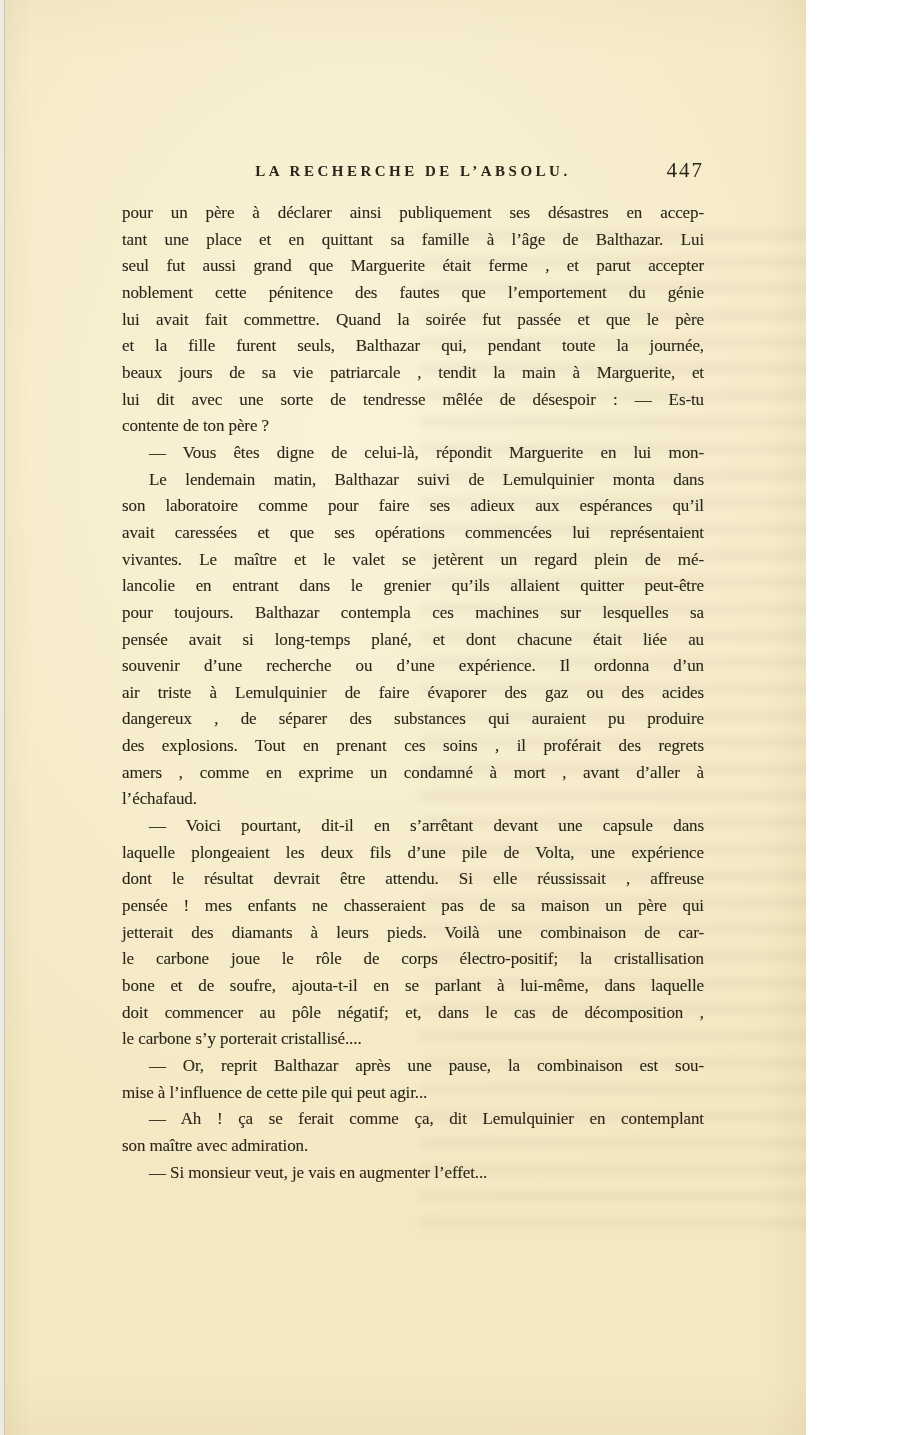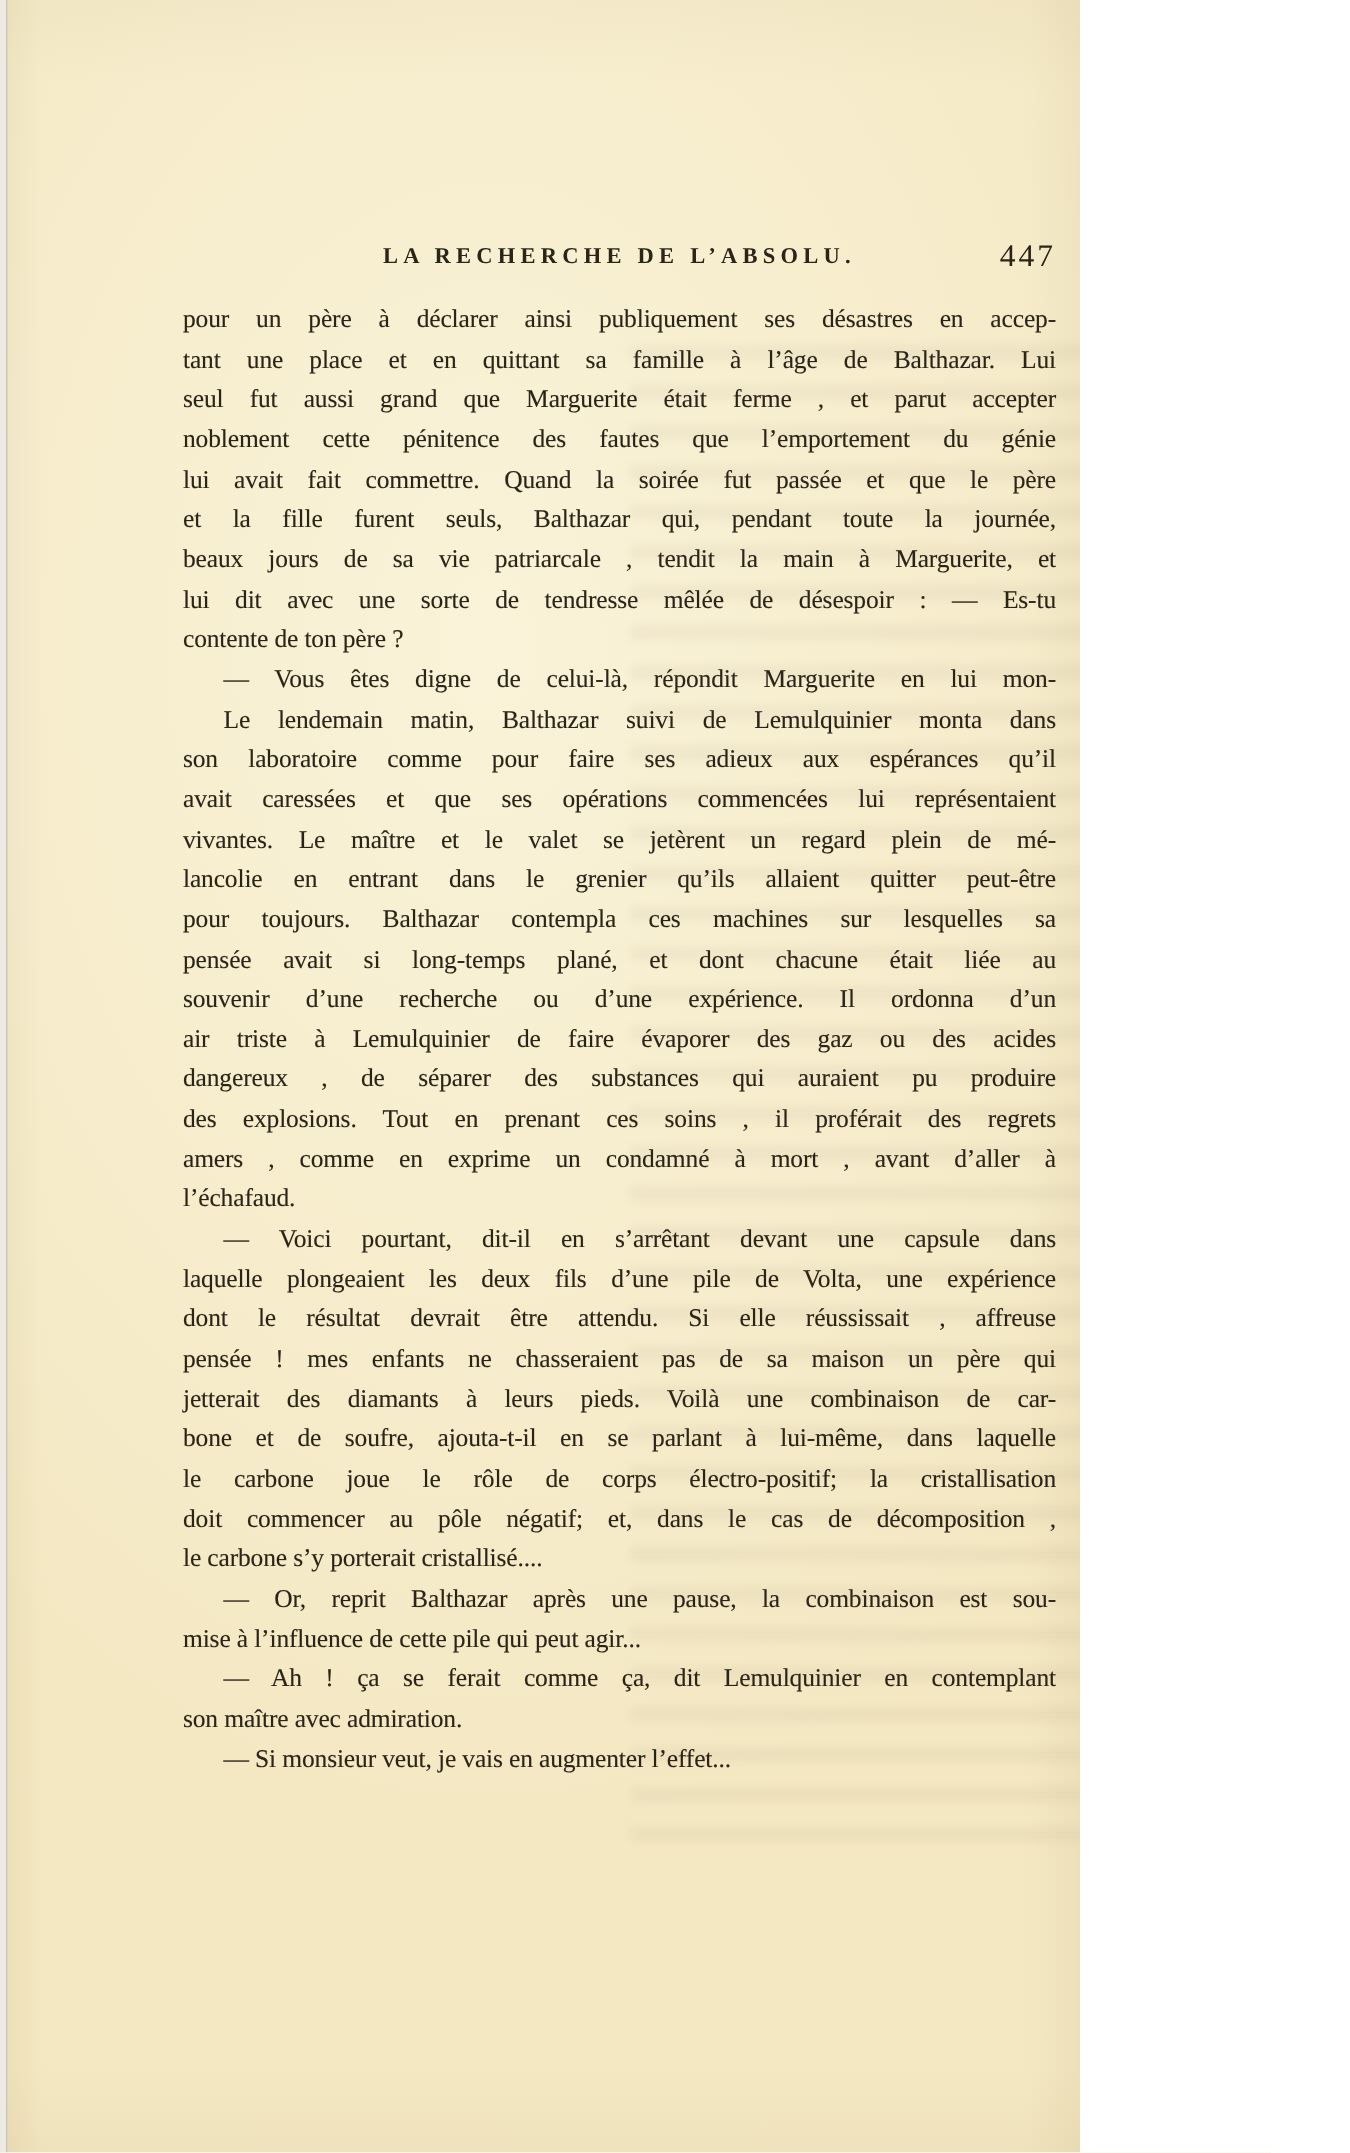--- a/index.html
+++ b/index.html
@@ -4,21 +4,21 @@
 <style>
   :root {
     --paper: #f4e8c2;
     --ink: #2b2419;
     --edge: #eceae3;
   }
   html, body { margin: 0; padding: 0; background: #ffffff; }
 
   .page {
     position: relative;
-    width: 720px;
+    width: 806px;
     height: 1435px;
     background: var(--paper);
     overflow: hidden;
     font-family: "Liberation Serif", "DejaVu Serif", serif;
   }
 
   
   .paper-tone {
     position: absolute; inset: 0; pointer-events: none;
     background:
@@ -117,22 +117,22 @@
           <div class="line">des explosions. Tout en prenant ces soins , il proférait des regrets</div>
           <div class="line">amers , comme en exprime un condamné à mort , avant d’aller à</div>
           <div class="line last">l’échafaud.</div>
         </div>
         <div class="para indent">
           <div class="line">— Voici pourtant, dit-il en s’arrêtant devant une capsule dans</div>
           <div class="line">laquelle plongeaient les deux fils d’une pile de Volta, une expérience</div>
           <div class="line">dont le résultat devrait être attendu. Si elle réussissait , affreuse</div>
           <div class="line">pensée ! mes enfants ne chasseraient pas de sa maison un père qui</div>
           <div class="line">jetterait des diamants à leurs pieds. Voilà une combinaison de car-</div>
+          <div class="line">le carbone joue le rôle de corps électro-positif; la cristallisation</div>
           <div class="line">bone et de soufre, ajouta-t-il en se parlant à lui-même, dans laquelle</div>
-          <div class="line">le carbone joue le rôle de corps électro-positif; la cristallisation</div>
           <div class="line">doit commencer au pôle négatif; et, dans le cas de décomposition ,</div>
           <div class="line last">le carbone s’y porterait cristallisé....</div>
         </div>
         <div class="para indent">
           <div class="line">— Or, reprit Balthazar après une pause, la combinaison est sou-</div>
           <div class="line last">mise à l’influence de cette pile qui peut agir...</div>
         </div>
         <div class="para indent">
           <div class="line">— Ah ! ça se ferait comme ça, dit Lemulquinier en contemplant</div>
           <div class="line last">son maître avec admiration.</div>

